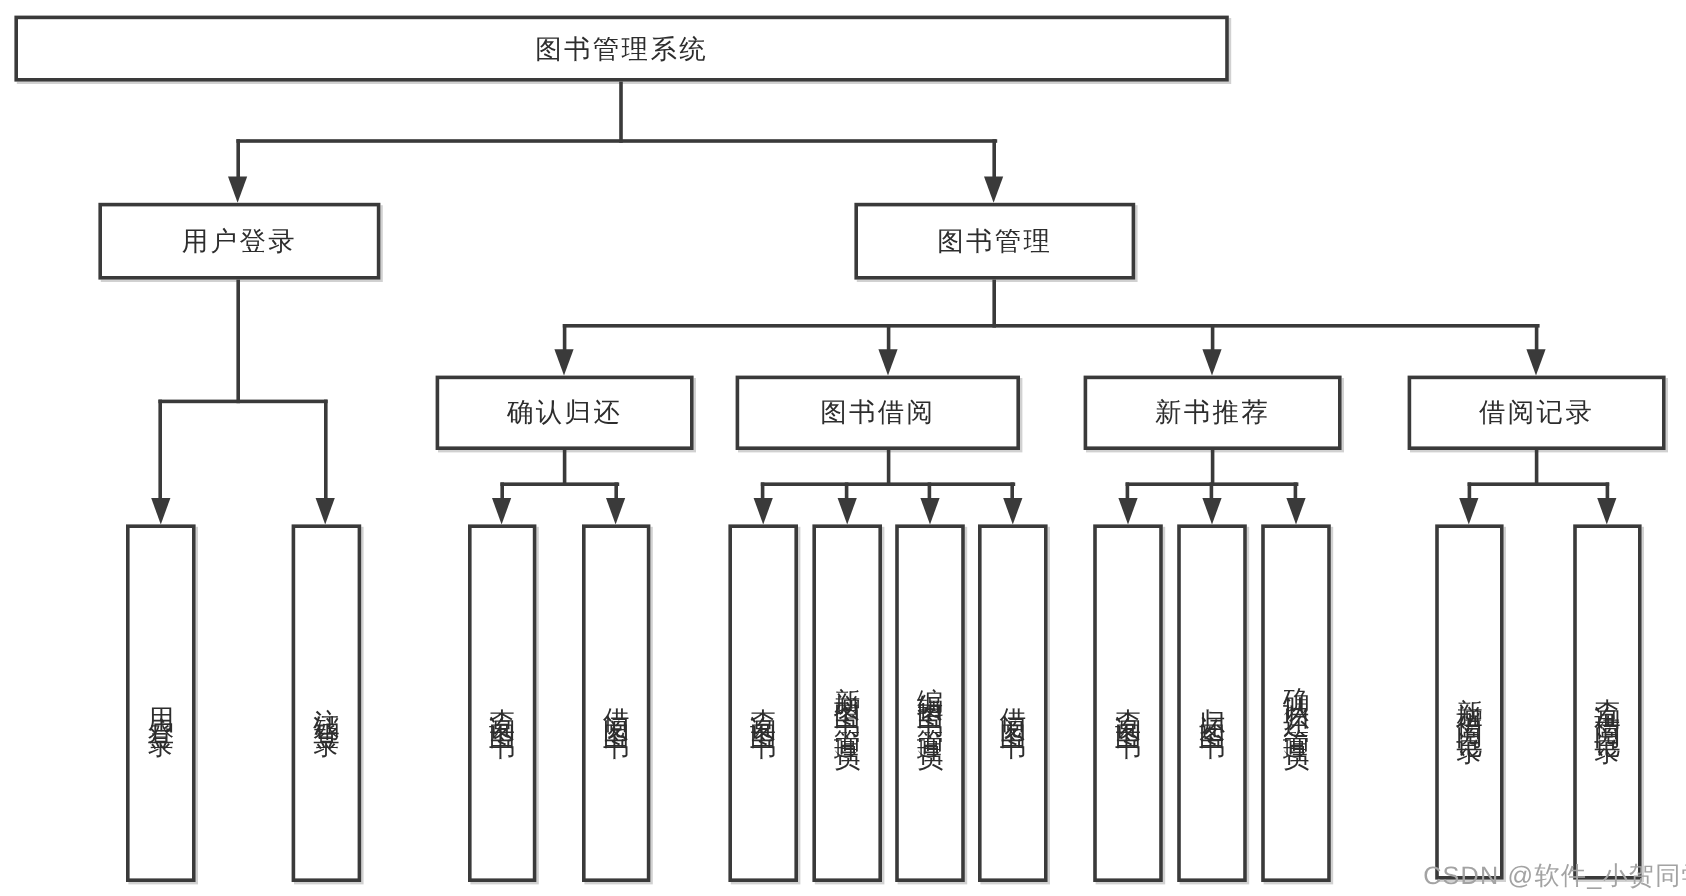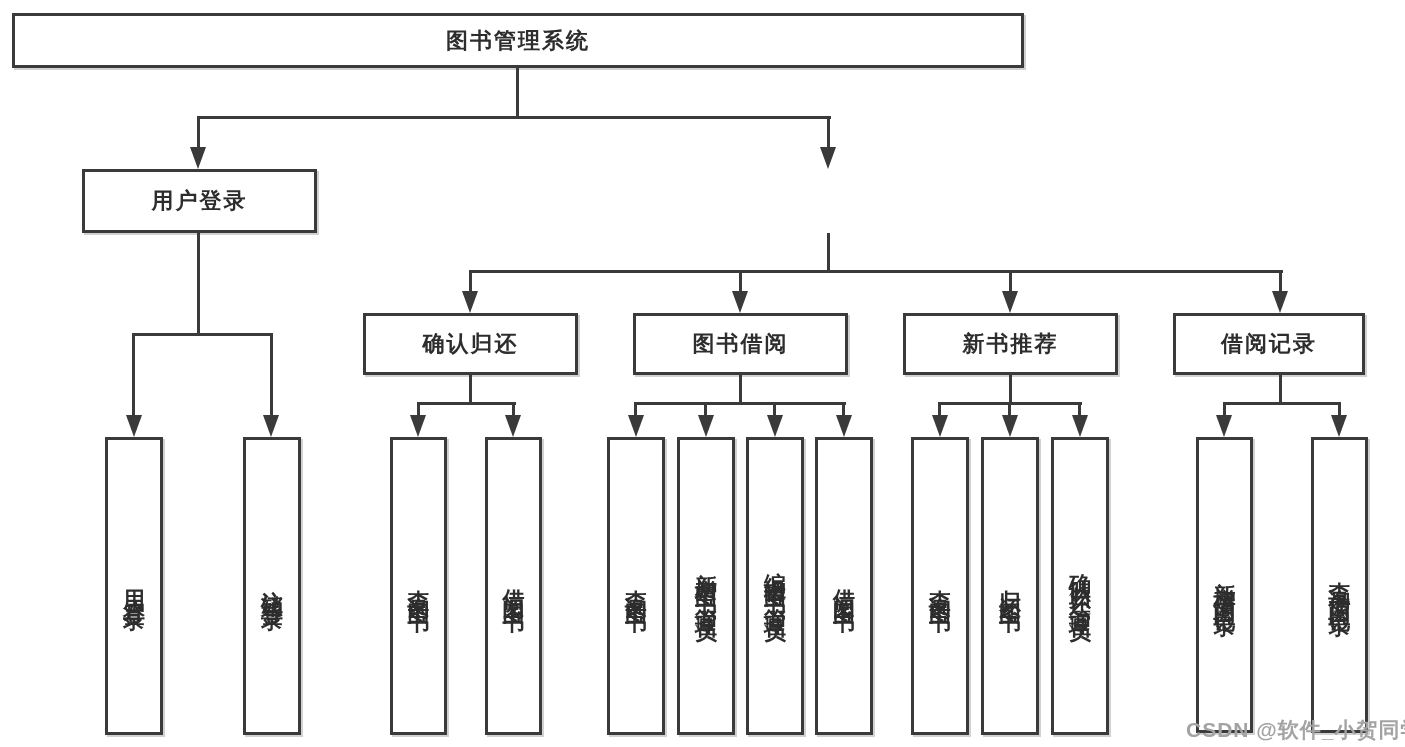--- a/index.html
+++ b/index.html
@@ -4,21 +4,20 @@
 <style>
   * { margin: 0; padding: 0; box-sizing: border-box; }
   html, body { background: #ffffff; }
   .canvas {
     position: relative;
     width: 1405px;
     height: 747px;
     background: #ffffff;
     font-family: "Liberation Sans", sans-serif;
     overflow: hidden;
-    font-weight: bold;
   }
   .box {
     position: absolute;
     background: #ffffff;
     border: 3px solid #3a3a3a;
     box-shadow: 2px 2px 0 rgba(0,0,0,0.18);
     display: flex;
     align-items: center;
     justify-content: center;
     color: #2d2d2d;
@@ -70,20 +69,23 @@
   <div class="line" style="left:516px; top:68px; width:3px; height:51px;"></div>
   <div class="line" style="left:197px; top:116px; width:634px; height:3px;"></div>
   <div class="line" style="left:197px; top:116px; width:3px; height:33px;"></div>
   <div class="arrow" style="left:190px; top:147px;"></div>
   <div class="line" style="left:827px; top:116px; width:3px; height:33px;"></div>
   <div class="arrow" style="left:820px; top:147px;"></div>
 
   <div class="box" style="left:82px; top:169px; width:235px; height:64px;">
     <span class="h-label">用户登录</span>
   </div>
+  <div class="box" style="left:712px; top:169px; width:234px; height:64px;">
+    <span class="h-label">图书管理</span>
+  </div>
 
   <div class="line" style="left:197px; top:233px; width:3px; height:103px;"></div>
   <div class="line" style="left:132px; top:333px; width:141px; height:3px;"></div>
   <div class="line" style="left:132px; top:333px; width:3px; height:84px;"></div>
   <div class="arrow" style="left:126px; top:415px;"></div>
   <div class="line" style="left:270px; top:333px; width:3px; height:84px;"></div>
   <div class="arrow" style="left:263px; top:415px;"></div>
 
   <div class="line" style="left:827px; top:233px; width:3px; height:40px;"></div>
   <div class="line" style="left:469px; top:270px; width:814px; height:3px;"></div>
@@ -92,27 +94,27 @@
   <div class="line" style="left:739px; top:270px; width:3px; height:24px;"></div>
   <div class="arrow" style="left:732px; top:291px;"></div>
   <div class="line" style="left:1009px; top:270px; width:3px; height:24px;"></div>
   <div class="arrow" style="left:1002px; top:291px;"></div>
   <div class="line" style="left:1279px; top:270px; width:3px; height:24px;"></div>
   <div class="arrow" style="left:1272px; top:291px;"></div>
 
   <div class="box" style="left:363px; top:313px; width:215px; height:62px;">
     <span class="h-label">确认归还</span>
   </div>
-  <div class="box" style="left:633px; top:313px; width:215px; height:62px;">
+  <div class="box" style="left:613px; top:313px; width:237px; height:62px;">
     <span class="h-label">图书借阅</span>
   </div>
   <div class="box" style="left:903px; top:313px; width:215px; height:62px;">
     <span class="h-label">新书推荐</span>
   </div>
-  <div class="box" style="left:1173px; top:313px; width:192px; height:62px;">
+  <div class="box" style="left:1173px; top:313px; width:215px; height:62px;">
     <span class="h-label">借阅记录</span>
   </div>
 
   <div class="line" style="left:469px; top:375px; width:3px; height:30px;"></div>
   <div class="line" style="left:417px; top:402px; width:99px; height:3px;"></div>
   <div class="line" style="left:417px; top:402px; width:3px; height:16px;"></div>
   <div class="arrow" style="left:410px; top:415px;"></div>
   <div class="line" style="left:512px; top:402px; width:3px; height:16px;"></div>
   <div class="arrow" style="left:505px; top:415px;"></div>
 

